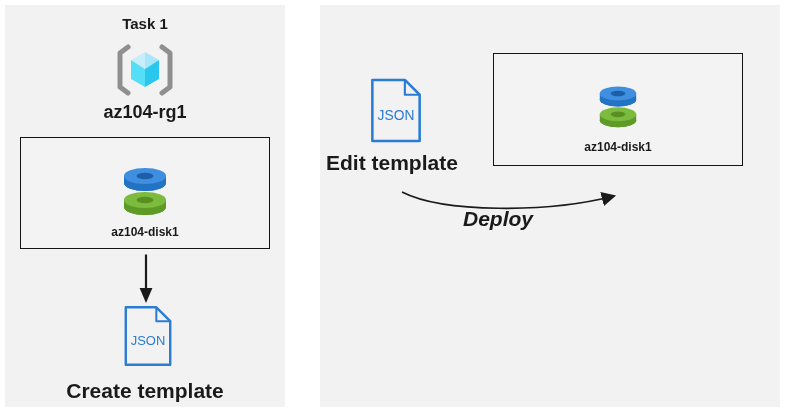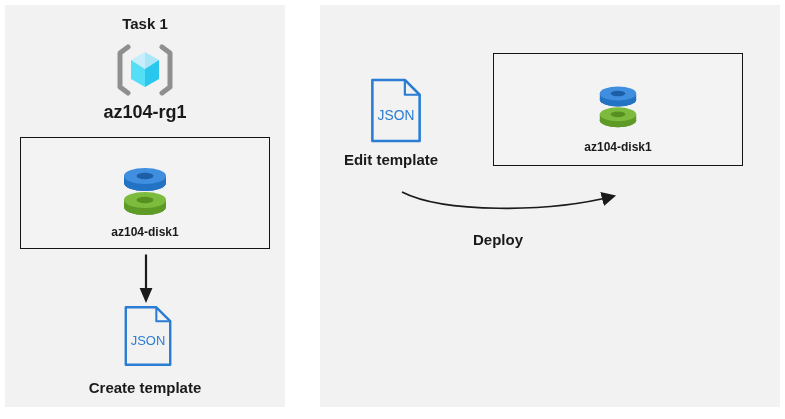--- a/index.html
+++ b/index.html
@@ -24,21 +24,21 @@
   .ctr-text {
     position: absolute;
     text-align: center;
     font-weight: bold;
     color: #1a1a1a;
     line-height: 1.15;
     white-space: nowrap;
   }
   .task-title   { font-size: 15px; width: 100%; left: 0; }
   .node-label   { font-size: 18px; }
-  .caption      { font-size: 15px; }
+  .caption      { font-size: 21px; }
 
   .outline-box {
     position: absolute;
     border: 1.4px solid #141414;
     background: #f3f3f3;
   }
   .box-label {
     position: absolute;
     width: 100%;
     left: 0;
@@ -142,15 +142,15 @@
       <svg width="230" height="34" viewBox="0 0 230 34">
         <defs>
           <marker id="arrowhead" viewBox="0 0 10 10" refX="8.5" refY="5" markerWidth="8.5" markerHeight="8.5" orient="auto-start-reverse">
             <path d="M0,0 L10,5 L0,10 Z" fill="#1a1a1a"></path>
           </marker>
         </defs>
         <path d="M4,6 C45,27 150,27 216,10" fill="none" stroke="#1a1a1a" stroke-width="1.7" marker-end="url(#arrowhead)"></path>
       </svg>
     </div>
 
-    <div class="ctr-text caption" style="top:226px; left:108px; width:140px;">Deploy</div>
+    <div class="ctr-text caption" style="top:202px; left:108px; width:140px;font-style:italic;">Deploy</div>
   </div>
 </div>
 
 </body></html>

